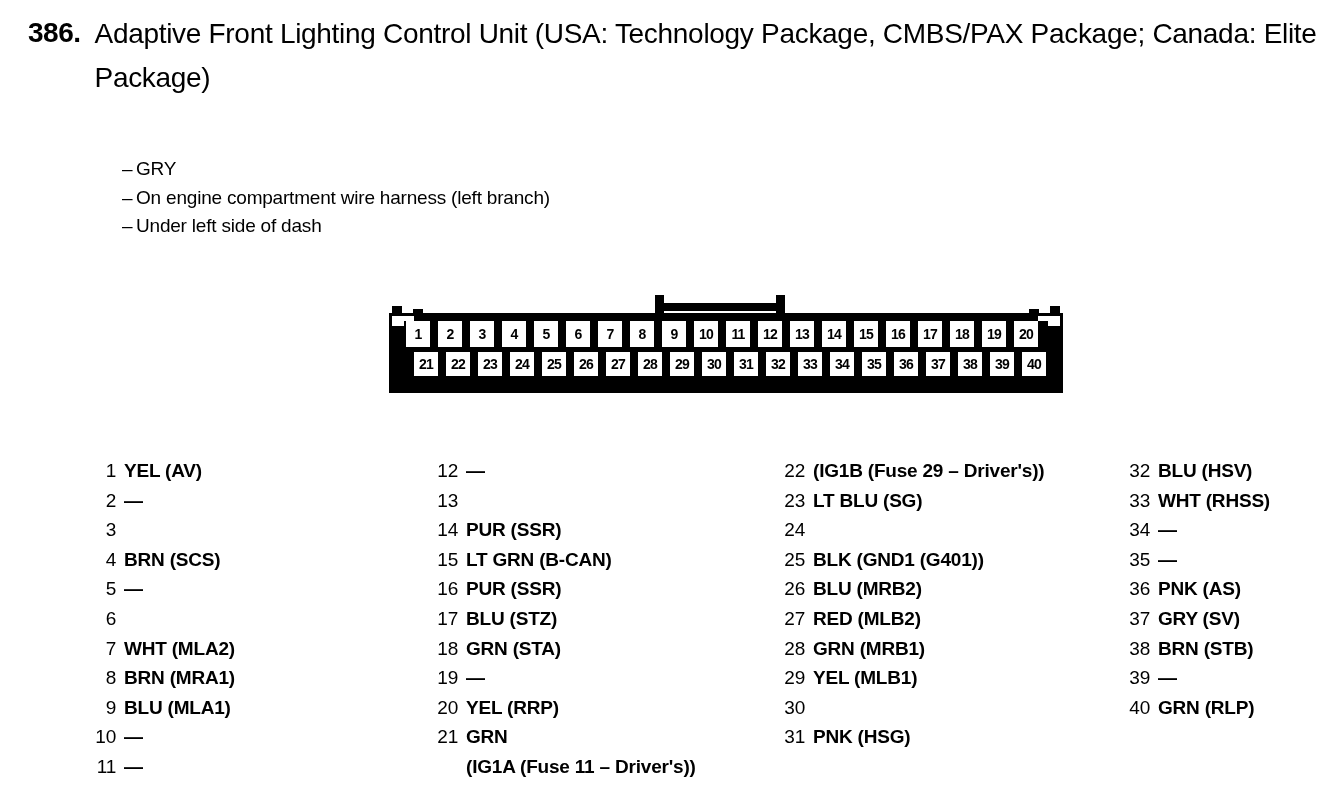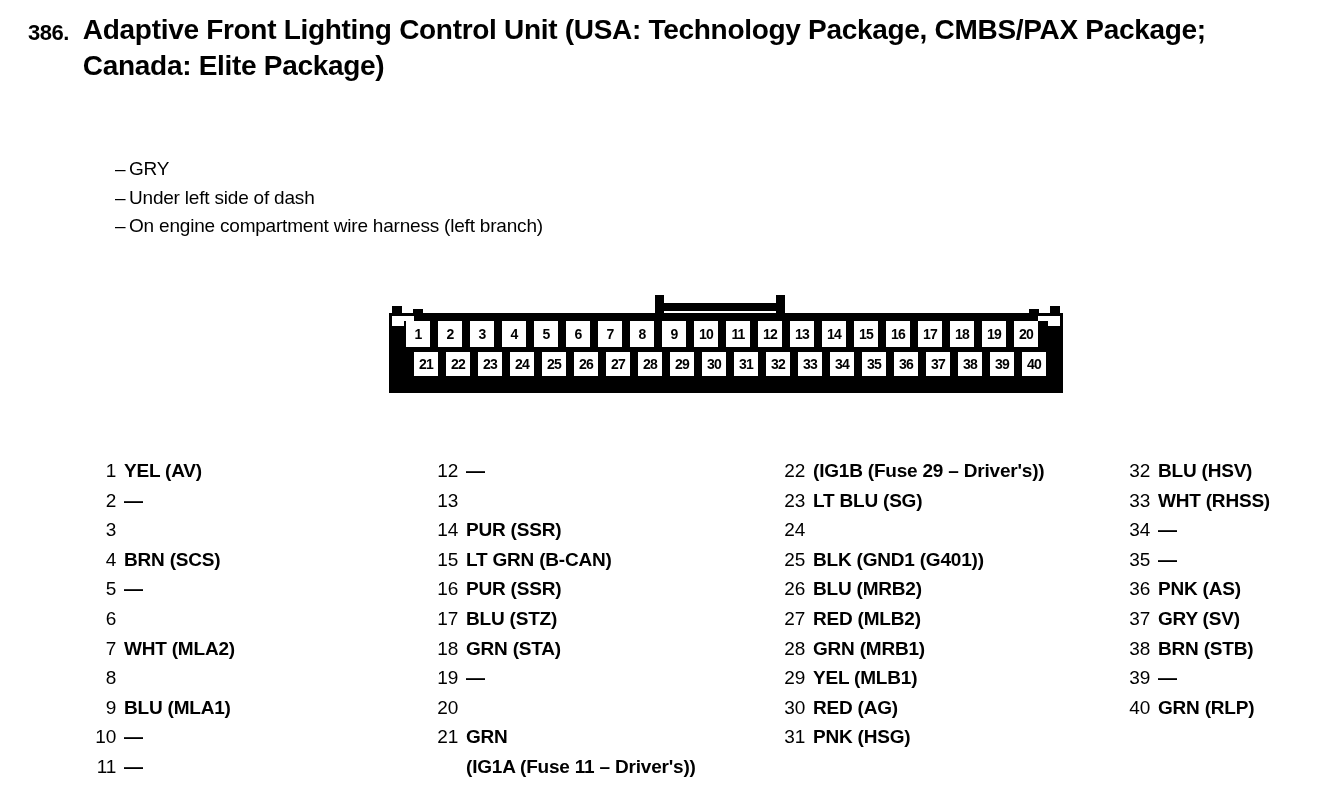--- a/index.html
+++ b/index.html
@@ -23,39 +23,39 @@
     position: absolute;
     left: 28px;
     top: 12px;
     width: 1290px;
   }
   .title-row {
     display: flex;
     align-items: flex-start;
   }
   .title-num {
-    font-size: 22px;
+    font-size: 28px;
     font-weight: bold;
     line-height: 42px;
     letter-spacing: -0.5px;
     flex: 0 0 auto;
     padding-right: 14px;
   }
   .title-text {
     font-size: 28px;
-    font-weight: bold;
-    line-height: 36px;
+    font-weight: normal;
+    line-height: 44px;
     letter-spacing: -0.3px;
     flex: 1 1 auto;
   }
 
   
   #bullets {
     position: absolute;
-    left: 115px;
+    left: 122px;
     top: 155px;
     width: 900px;
   }
   .bullet {
     font-size: 19px;
     line-height: 28.5px;
     letter-spacing: -0.2px;
     white-space: nowrap;
   }
   .bullet .dash {
@@ -203,24 +203,24 @@
     <div class="title-num">386.</div>
     <div class="title-text">Adaptive Front Lighting Control Unit (USA: Technology Package, CMBS/PAX Package; Canada: Elite Package)</div>
   </div>
 </div>
 
 <div id="bullets">
   <div class="bullet">
     <span class="dash">–</span><span>GRY</span>
   </div>
   <div class="bullet">
-    <span class="dash">–</span><span>Under left side of dash</span>
+    <span class="dash">–</span><span>On engine compartment wire harness (left branch)</span>
   </div>
   <div class="bullet">
-    <span class="dash">–</span><span>On engine compartment wire harness (left branch)</span>
+    <span class="dash">–</span><span>Under left side of dash</span>
   </div>
 </div>
 
 <div id="connector">
 
   <div class="bail-post bail-post-l"></div>
   <div class="bail-post bail-post-r"></div>
   <div class="bail-bar"></div>
   <div class="bail-inner"></div>
 
@@ -315,20 +315,23 @@
         <span class="pe-num">6</span>
       </div>
       <div class="pin-entry">
         <span class="pe-num">7</span>
         <span class="pe-val">
           <span class="cont">WHT (MLA2)</span>
         </span>
       </div>
       <div class="pin-entry">
         <span class="pe-num">8</span>
+        <span class="pe-val">
+          <span class="cont">BRN (MRA1)</span>
+        </span>
       </div>
       <div class="pin-entry">
         <span class="pe-num">9</span>
         <span class="pe-val">
           <span class="cont">BLU (MLA1)</span>
         </span>
       </div>
       <div class="pin-entry">
         <span class="pe-num">10</span>
         <span class="pe-val">
@@ -383,20 +386,23 @@
         </span>
       </div>
       <div class="pin-entry">
         <span class="pe-num">19</span>
         <span class="pe-val">
           <span class="cont emdash">—</span>
         </span>
       </div>
       <div class="pin-entry">
         <span class="pe-num">20</span>
+        <span class="pe-val">
+          <span class="cont">YEL (RRP)</span>
+        </span>
       </div>
       <div class="pin-entry">
         <span class="pe-num">21</span>
         <span class="pe-val">
           <span class="cont">GRN</span>
           <span class="cont">(IG1A (Fuse 11 – Driver's))</span>
         </span>
       </div>
     </div>
   <div class="pin-col" id="pin-col-3">
@@ -440,23 +446,20 @@
         </span>
       </div>
       <div class="pin-entry">
         <span class="pe-num">29</span>
         <span class="pe-val">
           <span class="cont">YEL (MLB1)</span>
         </span>
       </div>
       <div class="pin-entry">
         <span class="pe-num">30</span>
-        <span class="pe-val">
-          <span class="cont">RED (AG)</span>
-        </span>
       </div>
       <div class="pin-entry">
         <span class="pe-num">31</span>
         <span class="pe-val">
           <span class="cont">PNK (HSG)</span>
         </span>
       </div>
     </div>
   <div class="pin-col" id="pin-col-4">
       <div class="pin-entry">

